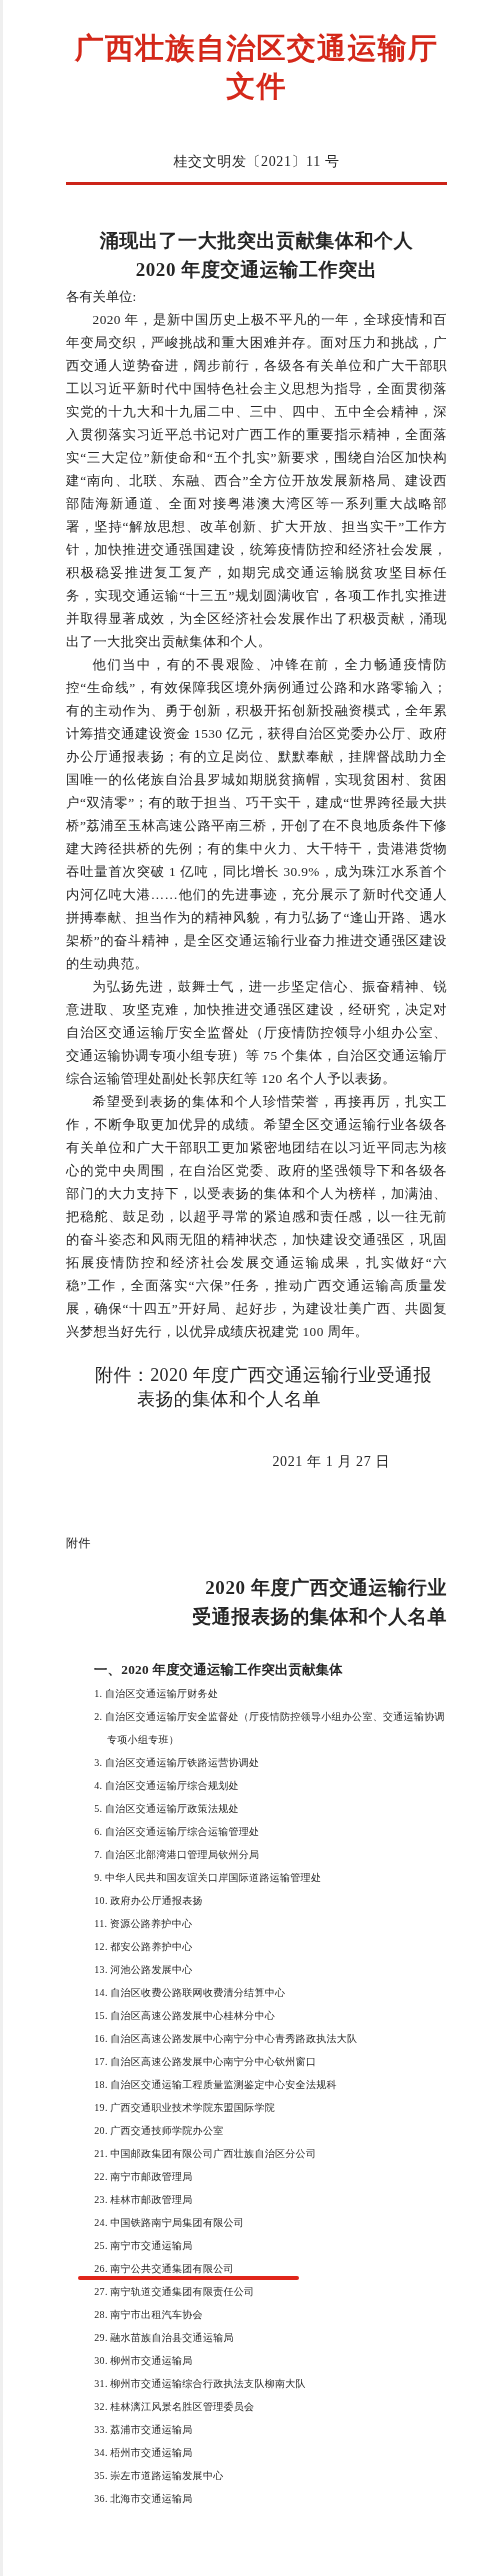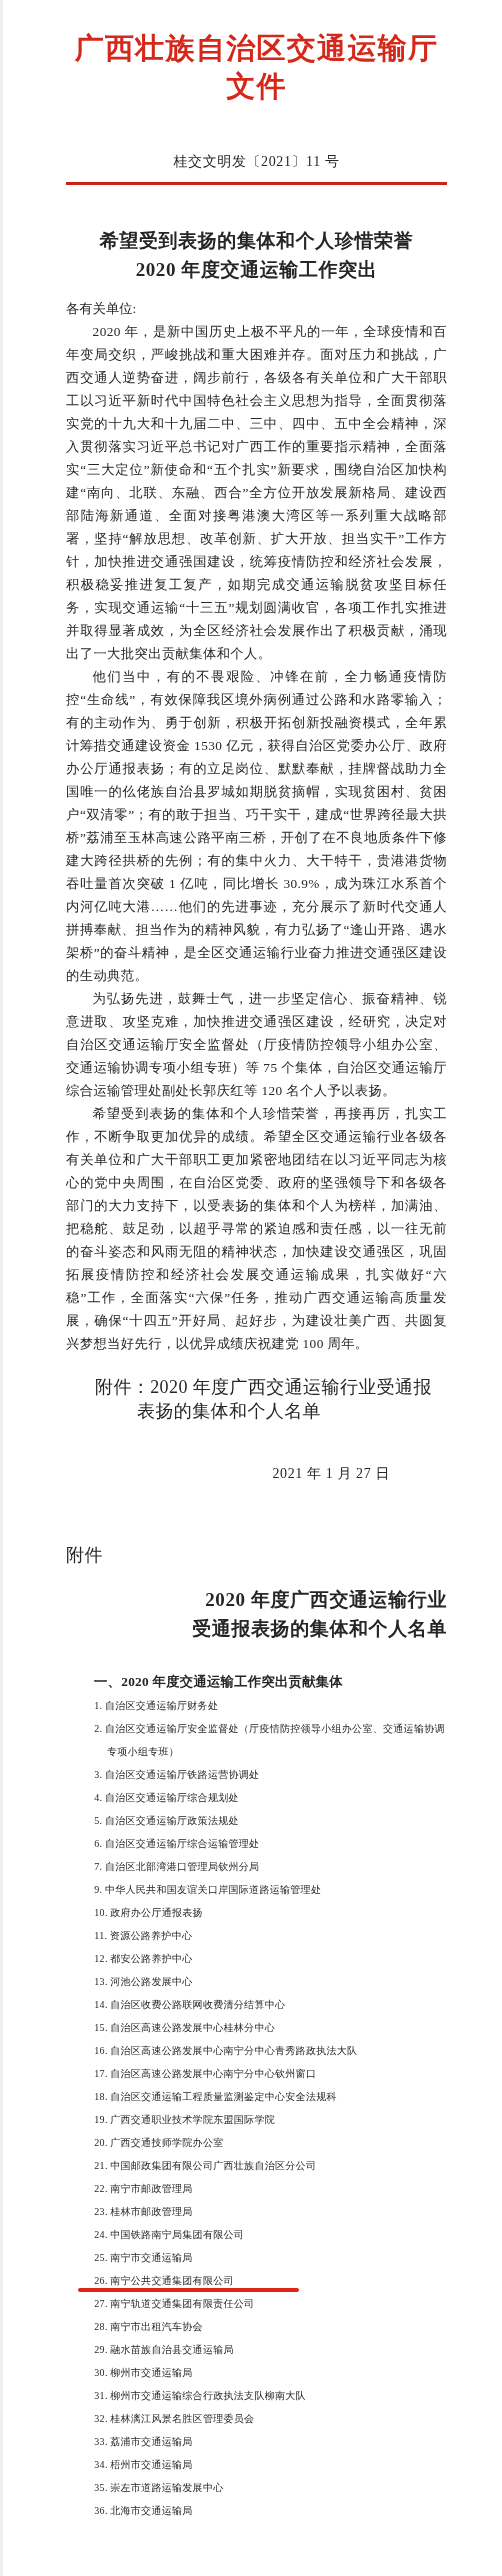--- a/index.html
+++ b/index.html
@@ -26,34 +26,34 @@
     font-size:29px;line-height:38px;letter-spacing:1.3px;
   }
   .doc-number{
     margin-top:47px;text-align:center;font-size:14px;line-height:19px;letter-spacing:0.6px;
   }
   .red-rule{margin-top:11.4px;height:2.5px;background:var(--red-rule);}
   .doc-title{
     margin-top:41px;text-align:center;font-weight:bold;
     font-size:19px;line-height:29px;letter-spacing:0.6px;
   }
-  .salutation{margin-top:13px;font-size:13.3px;line-height:23.5px;}
+  .salutation{margin-top:1px;font-size:13.3px;line-height:23.5px;}
   .para{
     margin:0;font-size:13.3px;line-height:23px;letter-spacing:0.4px;
     text-align:justify;text-indent:2em;
   }
   .attach-note{
     margin-top:20px;font-size:18px;line-height:24px;letter-spacing:0.4px;
     padding-left:71px;text-indent:-42px;
   }
   .date{
     margin-top:39px;text-align:right;padding-right:57px;
     font-size:14px;line-height:23.5px;letter-spacing:0.6px;
   }
-  .appendix-label{margin-top:58px;font-size:18px;line-height:23.5px;letter-spacing:0.6px;}
+  .appendix-label{margin-top:58px;font-size:12px;line-height:23.5px;letter-spacing:0.6px;}
   .appendix-title{
     margin-top:18px;text-align:right;font-weight:bold;
     font-size:19px;line-height:29px;letter-spacing:0.6px;
   }
   .section-heading{
     margin-top:27px;font-size:13.3px;font-weight:bold;line-height:23.5px;
     padding-left:28px;letter-spacing:0.3px;
   }
   #collective-list{margin:0;padding:0;}
   .item{
@@ -71,21 +71,21 @@
 
 <div class="page">
 
   <div class="red-header">广西壮族自治区交通运输厅文件</div>
 
   <div class="doc-number">桂交文明发〔2021〕11 号</div>
 
   <div class="red-rule"></div>
 
   <div class="doc-title">
-    <div>希望受到表扬的集体和个人珍惜荣誉</div>
+    <div>涌现出了一大批突出贡献集体和个人</div>
     <div>2020 年度交通运输工作突出</div>
   </div>
 
   <div class="salutation">各有关单位:</div>
 
   <div id="paragraphs">
       <p class="para">2020 年，是新中国历史上极不平凡的一年，全球疫情和百年变局交织，严峻挑战和重大困难并存。面对压力和挑战，广西交通人逆势奋进，阔步前行，各级各有关单位和广大干部职工以习近平新时代中国特色社会主义思想为指导，全面贯彻落实党的十九大和十九届二中、三中、四中、五中全会精神，深入贯彻落实习近平总书记对广西工作的重要指示精神，全面落实“三大定位”新使命和“五个扎实”新要求，围绕自治区加快构建“南向、北联、东融、西合”全方位开放发展新格局、建设西部陆海新通道、全面对接粤港澳大湾区等一系列重大战略部署，坚持“解放思想、改革创新、扩大开放、担当实干”工作方针，加快推进交通强国建设，统筹疫情防控和经济社会发展，积极稳妥推进复工复产，如期完成交通运输脱贫攻坚目标任务，实现交通运输“十三五”规划圆满收官，各项工作扎实推进并取得显著成效，为全区经济社会发展作出了积极贡献，涌现出了一大批突出贡献集体和个人。</p>
       <p class="para">他们当中，有的不畏艰险、冲锋在前，全力畅通疫情防控“生命线”，有效保障我区境外病例通过公路和水路零输入；有的主动作为、勇于创新，积极开拓创新投融资模式，全年累计筹措交通建设资金 1530 亿元，获得自治区党委办公厅、政府办公厅通报表扬；有的立足岗位、默默奉献，挂牌督战助力全国唯一的仫佬族自治县罗城如期脱贫摘帽，实现贫困村、贫困户“双清零”；有的敢于担当、巧干实干，建成“世界跨径最大拱桥”荔浦至玉林高速公路平南三桥，开创了在不良地质条件下修建大跨径拱桥的先例；有的集中火力、大干特干，贵港港货物吞吐量首次突破 1 亿吨，同比增长 30.9%，成为珠江水系首个内河亿吨大港……他们的先进事迹，充分展示了新时代交通人拼搏奉献、担当作为的精神风貌，有力弘扬了“逢山开路、遇水架桥”的奋斗精神，是全区交通运输行业奋力推进交通强区建设的生动典范。</p>
       <p class="para">为弘扬先进，鼓舞士气，进一步坚定信心、振奋精神、锐意进取、攻坚克难，加快推进交通强区建设，经研究，决定对自治区交通运输厅安全监督处（厅疫情防控领导小组办公室、交通运输协调专项小组专班）等 75 个集体，自治区交通运输厅综合运输管理处副处长郭庆红等 120 名个人予以表扬。</p>
       <p class="para">希望受到表扬的集体和个人珍惜荣誉，再接再厉，扎实工作，不断争取更加优异的成绩。希望全区交通运输行业各级各有关单位和广大干部职工更加紧密地团结在以习近平同志为核心的党中央周围，在自治区党委、政府的坚强领导下和各级各部门的大力支持下，以受表扬的集体和个人为榜样，加满油、把稳舵、鼓足劲，以超乎寻常的紧迫感和责任感，以一往无前的奋斗姿态和风雨无阻的精神状态，加快建设交通强区，巩固拓展疫情防控和经济社会发展交通运输成果，扎实做好“六稳”工作，全面落实“六保”任务，推动广西交通运输高质量发展，确保“十四五”开好局、起好步，为建设壮美广西、共圆复兴梦想当好先行，以优异成绩庆祝建党 100 周年。</p>

